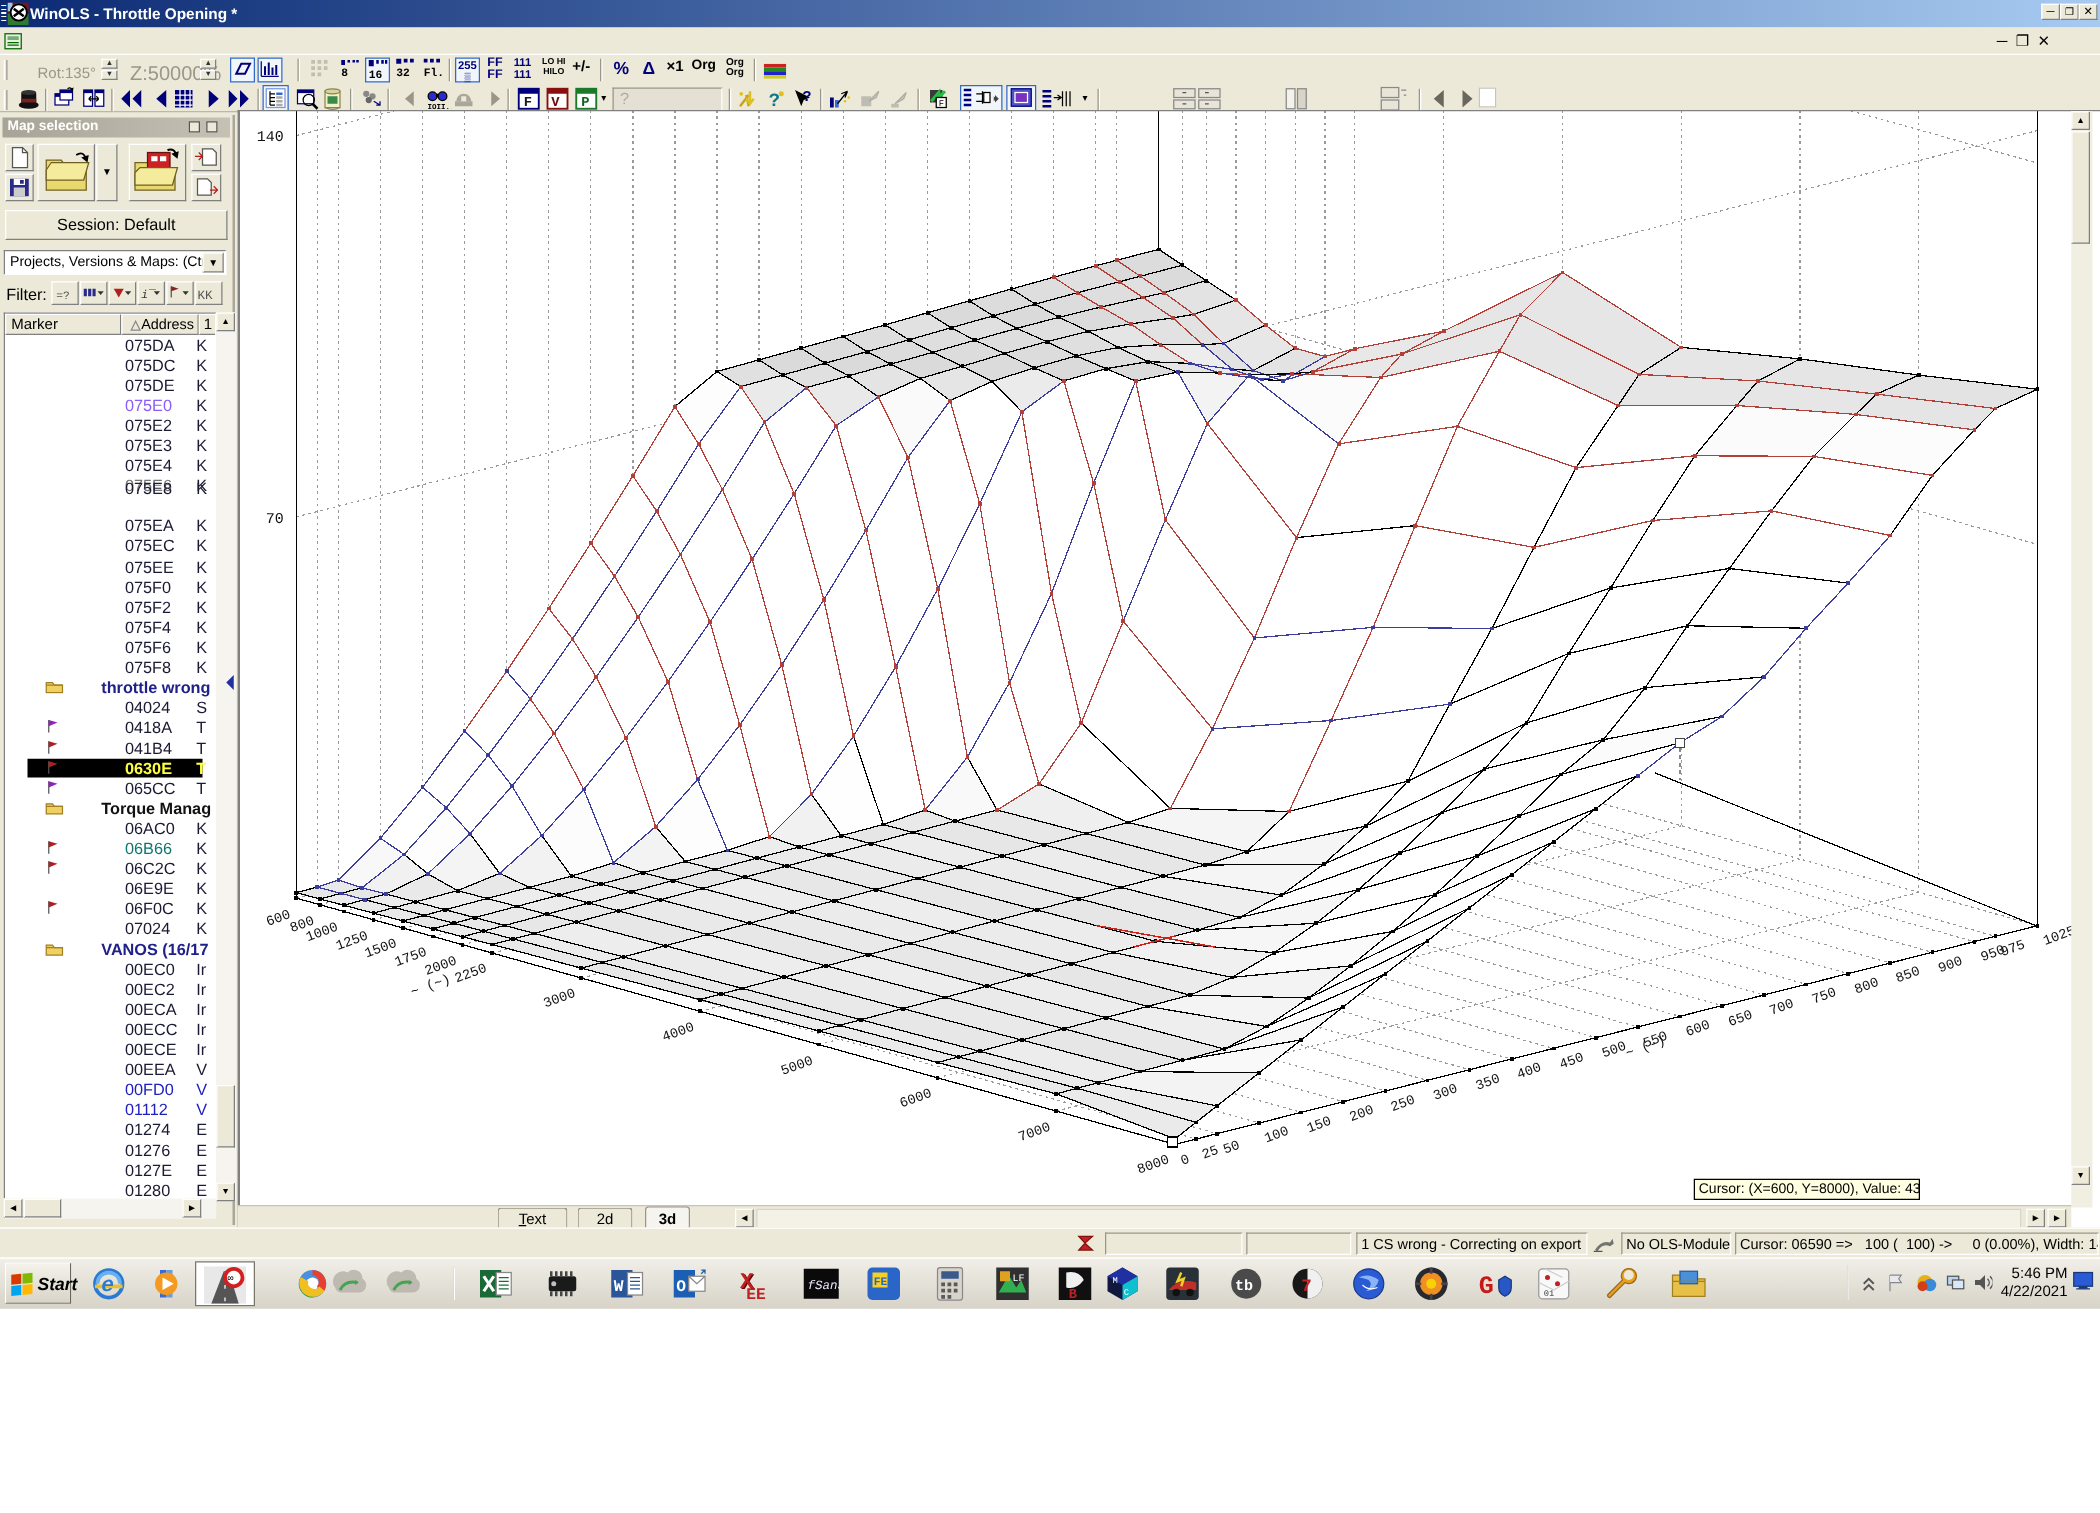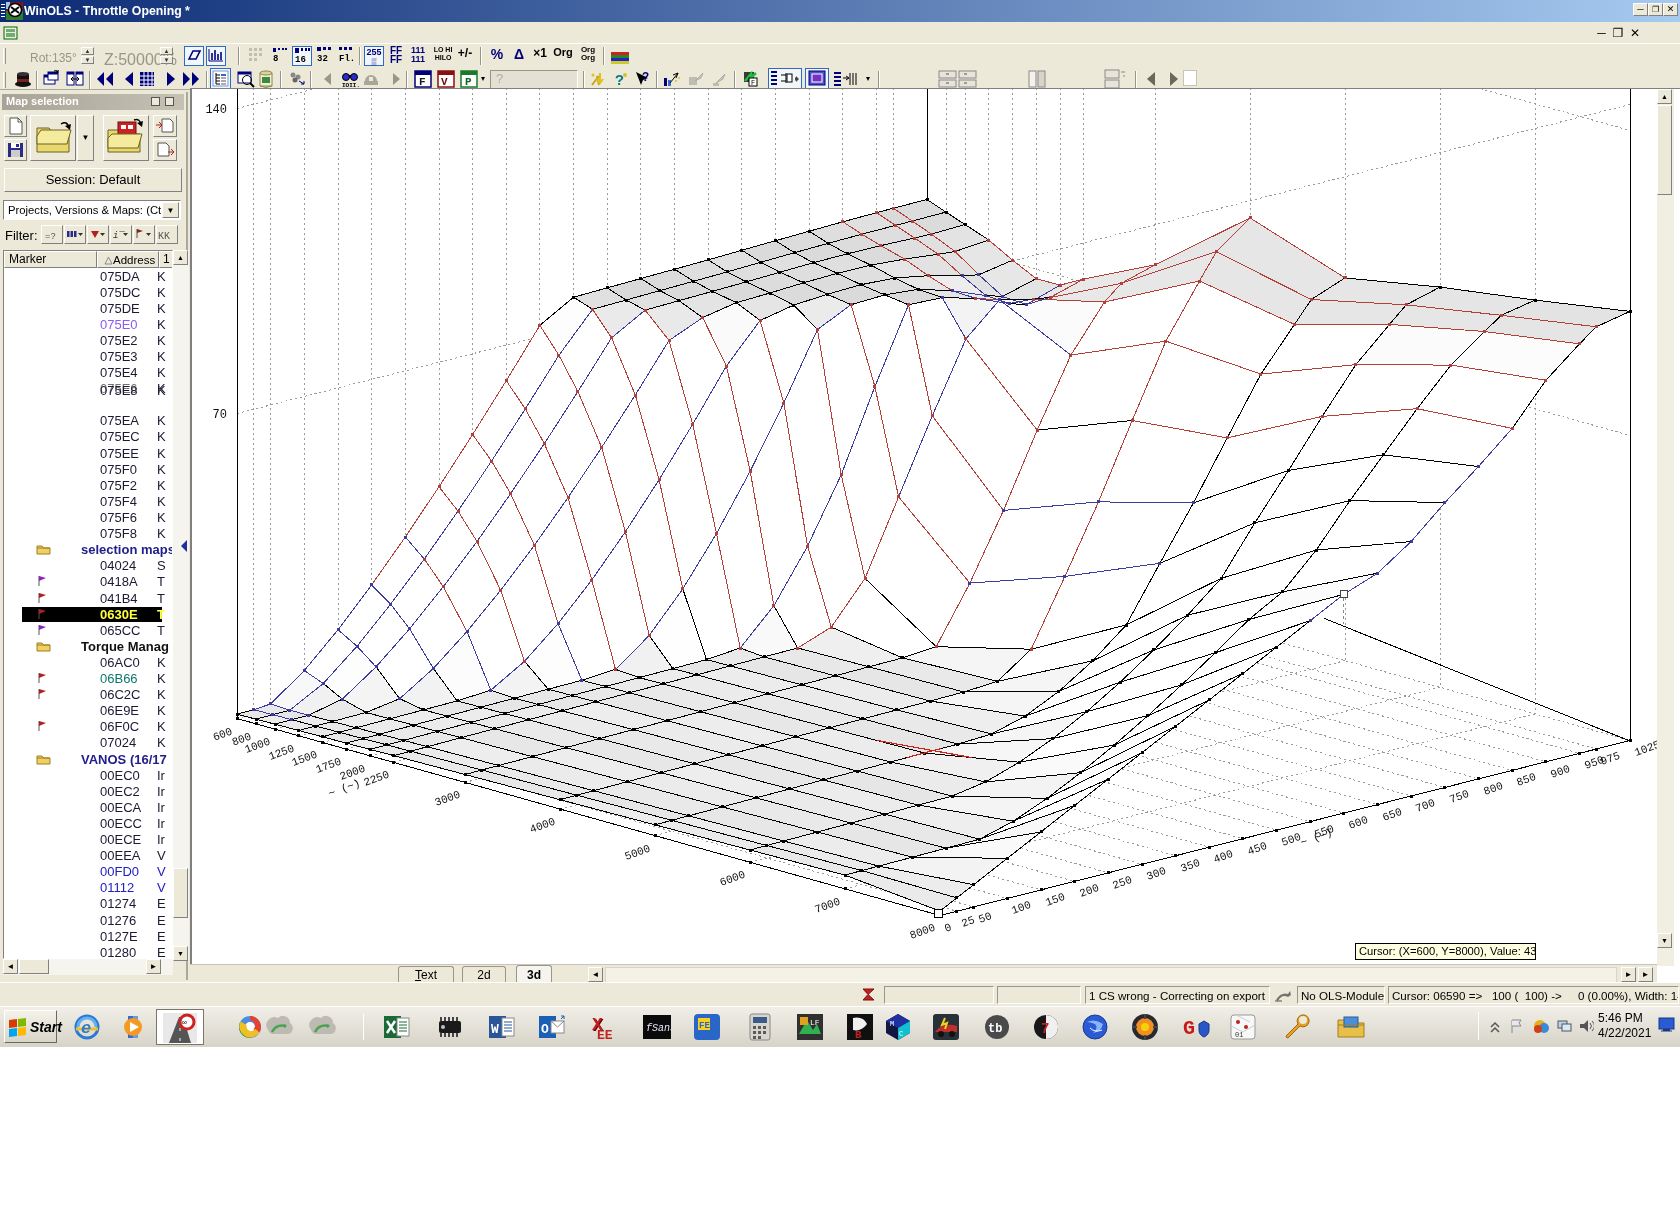--- a/index.html
+++ b/index.html
@@ -504,21 +504,21 @@
         </span>
 <span class="lrow" style="top:275px">
           <span class="addr" style="color:#1a1a33">075F8</span>
           <span class="lcol2" style="color:#1a1a33">K</span>
         </span>
 <span class="lrow" style="top:291px">
           <span class="ficon"><svg width="15" height="12" viewBox="0 0 15 12">
               <path d="M1 3 h5 l1.5 2 h6.5 v6 h-13 z" fill="#f0d060" stroke="#a08020"></path>
               <path d="M1 5 h13" stroke="#a08020"></path>
             </svg></span>
-          <span style="position:absolute;left:55px;font-weight:bold;color:#20208a;white-space:nowrap">selection maps</span>
+          <span style="position:absolute;left:55px;font-weight:bold;color:#20208a;white-space:nowrap">throttle wrong</span>
         </span>
 <span class="lrow" style="top:307px">
           <span class="addr" style="color:#1a1a33">04024</span>
           <span class="lcol2" style="color:#1a1a33">S</span>
         </span>
 <span class="lrow" style="top:323px">
           <span style="position:absolute;left:11px;top:1px"><svg width="11" height="12" viewBox="0 0 11 12">
               <path d="M2 1 v10" stroke="#555"></path>
               <path d="M2 1 L9 3 L2 6 Z" fill="#9020c0"></path>
             </svg></span>
@@ -2281,19 +2281,19 @@
         <circle cx="6" cy="11" r="4" fill="#d04018"></circle>
       </svg></span>
 <span class="tray" style="left:1556px"><svg width="18" height="16">
         <rect x="2" y="3" width="9" height="7" fill="#b8d4f0" stroke="#555"></rect>
         <rect x="6" y="6" width="9" height="7" fill="#d8e8f8" stroke="#555"></rect>
       </svg></span>
 <span class="tray" style="left:1578px"><svg width="16" height="16">
         <path d="M2 6 h4 l4 -4 v12 l-4 -4 h-4 z" fill="#555"></path>
         <path d="M12 5 q3 3 0 6 M14 3 q5 5 0 10" stroke="#555" fill="none"></path>
       </svg></span>
-<span style="position:absolute;left:1598px;top:5px;width:56px;text-align:left;font-size:12px;color:#000;line-height:15px">5:46 PM<br>4/22/2021</span>
+<span style="position:absolute;left:1598px;top:5px;width:56px;text-align:right;font-size:12px;color:#000;line-height:15px">5:46 PM<br>4/22/2021</span>
 <span class="tray" style="left:1658px;top:10px"><svg width="20" height="18">
         <rect x="1" y="2" width="15" height="11" fill="#2a5ad4" stroke="#18387a"></rect>
         <rect x="5" y="13" width="7" height="2" fill="#18387a"></rect>
         <path d="M3 15 h11" stroke="#18387a"></path>
       </svg></span>
 </div>
 
 </body></html>

